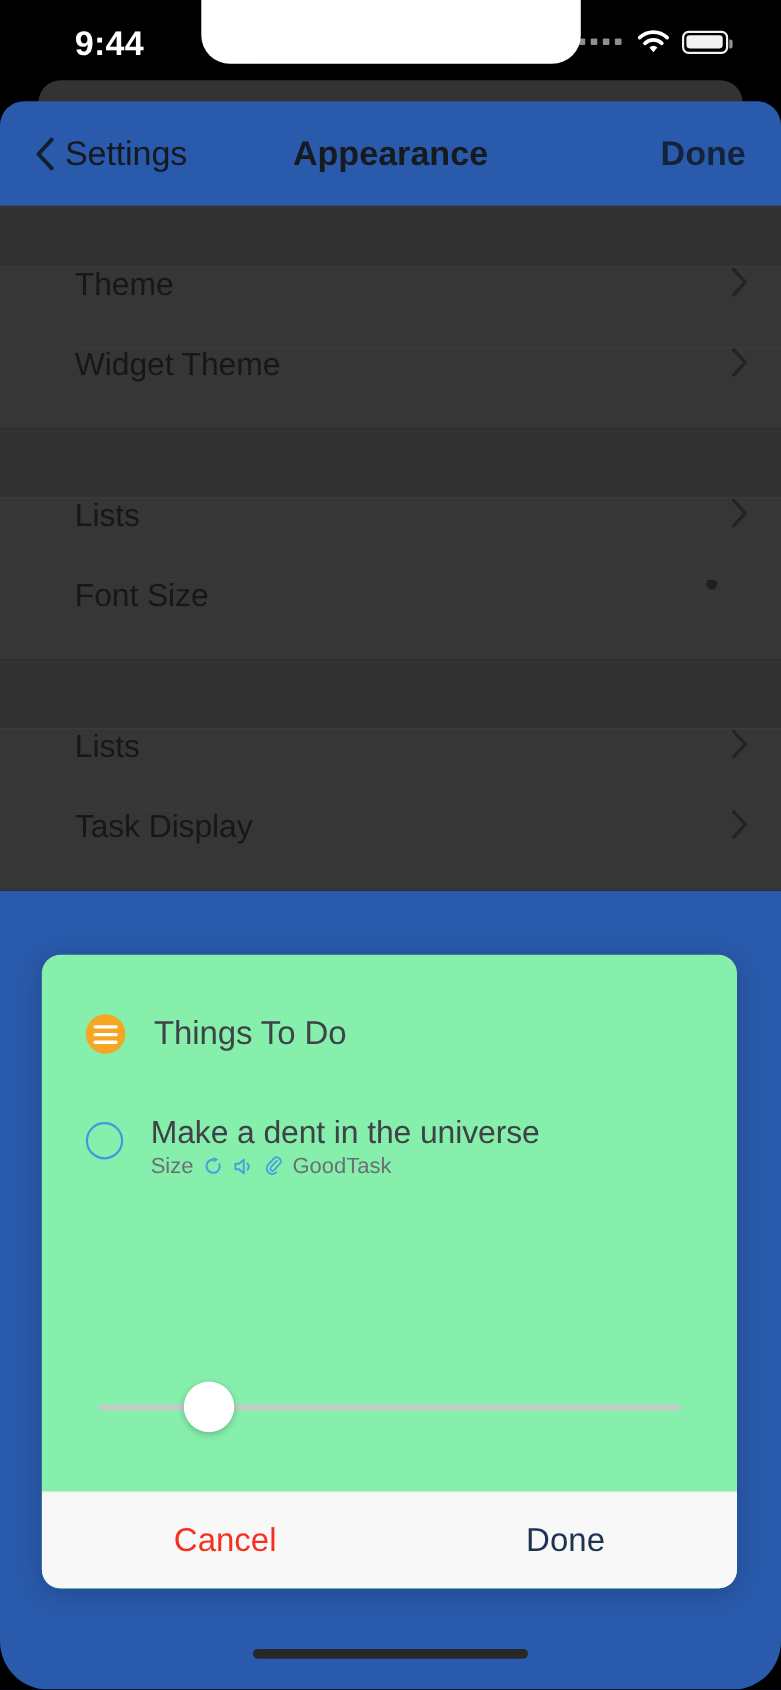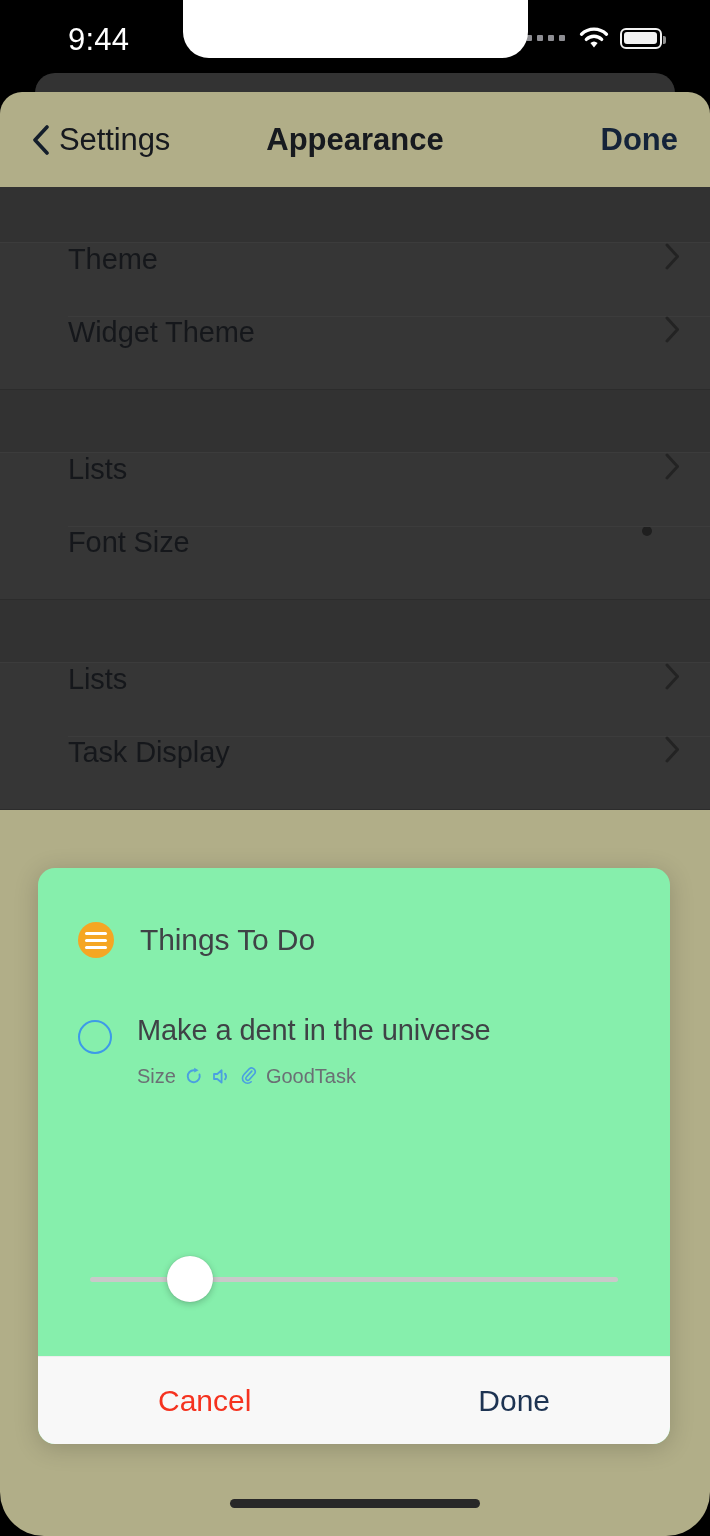--- a/index.html
+++ b/index.html
@@ -28,21 +28,21 @@
     width: 710px;
     height: 95px;
     z-index: 40;
   }
   #status-time {
     position: absolute;
     left: 68px;
     top: 22px;
     color: #ffffff;
     font-size: 31px;
-    font-weight: normal;
+    font-weight: bold;
     letter-spacing: 0.2px;
   }
   #status-right {
     position: absolute;
     right: 48px;
     top: 27px;
     display: flex;
     align-items: center;
     gap: 11px;
   }
@@ -112,21 +112,21 @@
     z-index: 5;
   }
 
   
   #settings-view {
     position: absolute;
     top: 92px;
     left: 0;
     width: 710px;
     height: 1444px;
-    background: #fef9c3;
+    background: #3b82f6;
     border-radius: 22px 22px 44px 44px;
     overflow: hidden;
     z-index: 10;
   }
 
   #nav-bar {
     position: relative;
     height: 95px;
     display: flex;
     align-items: center;
@@ -290,21 +290,21 @@
   }
   #task-check {
     width: 34px; height: 34px;
     border-radius: 50%;
     border: 2.5px solid #3d9ae8;
     flex-shrink: 0;
     margin-top: 6px;
     cursor: pointer;
     background: transparent;
   }
-  #task-main { display: flex; flex-direction: column; gap: 18px; }
+  #task-main { display: flex; flex-direction: column; gap: 2px; }
   #task-title {
     font-size: 29px;
     color: #3f4246;
     letter-spacing: -0.1px;
   }
   #task-meta {
     display: flex;
     align-items: center;
     gap: 9px;
     font-size: 20px;

